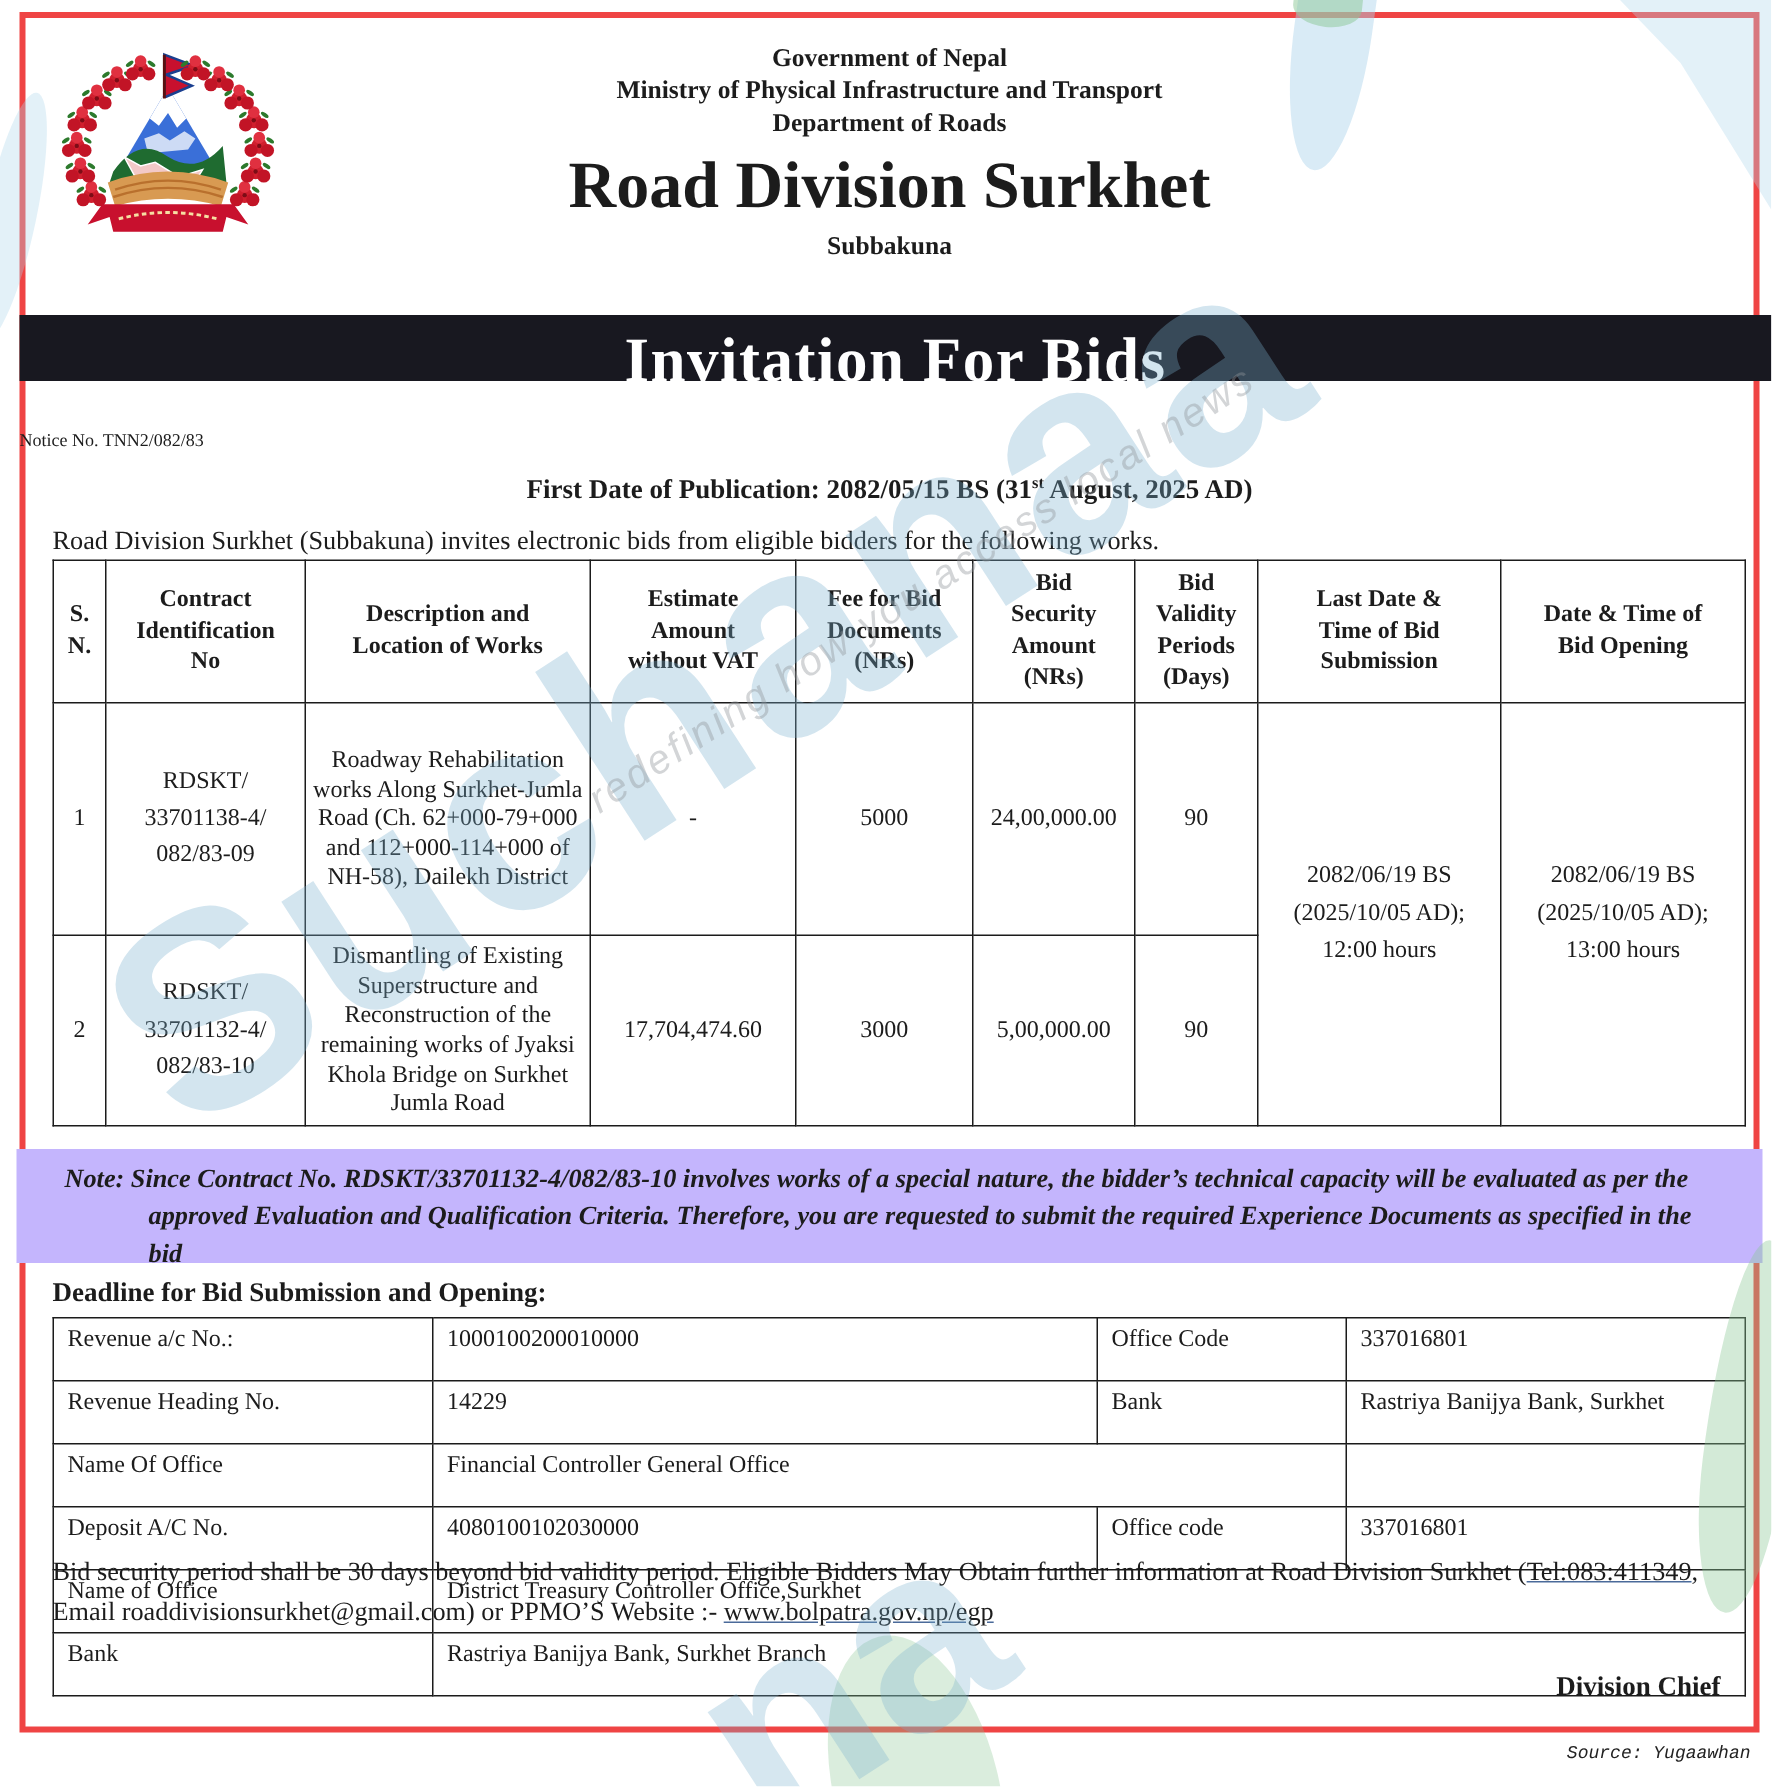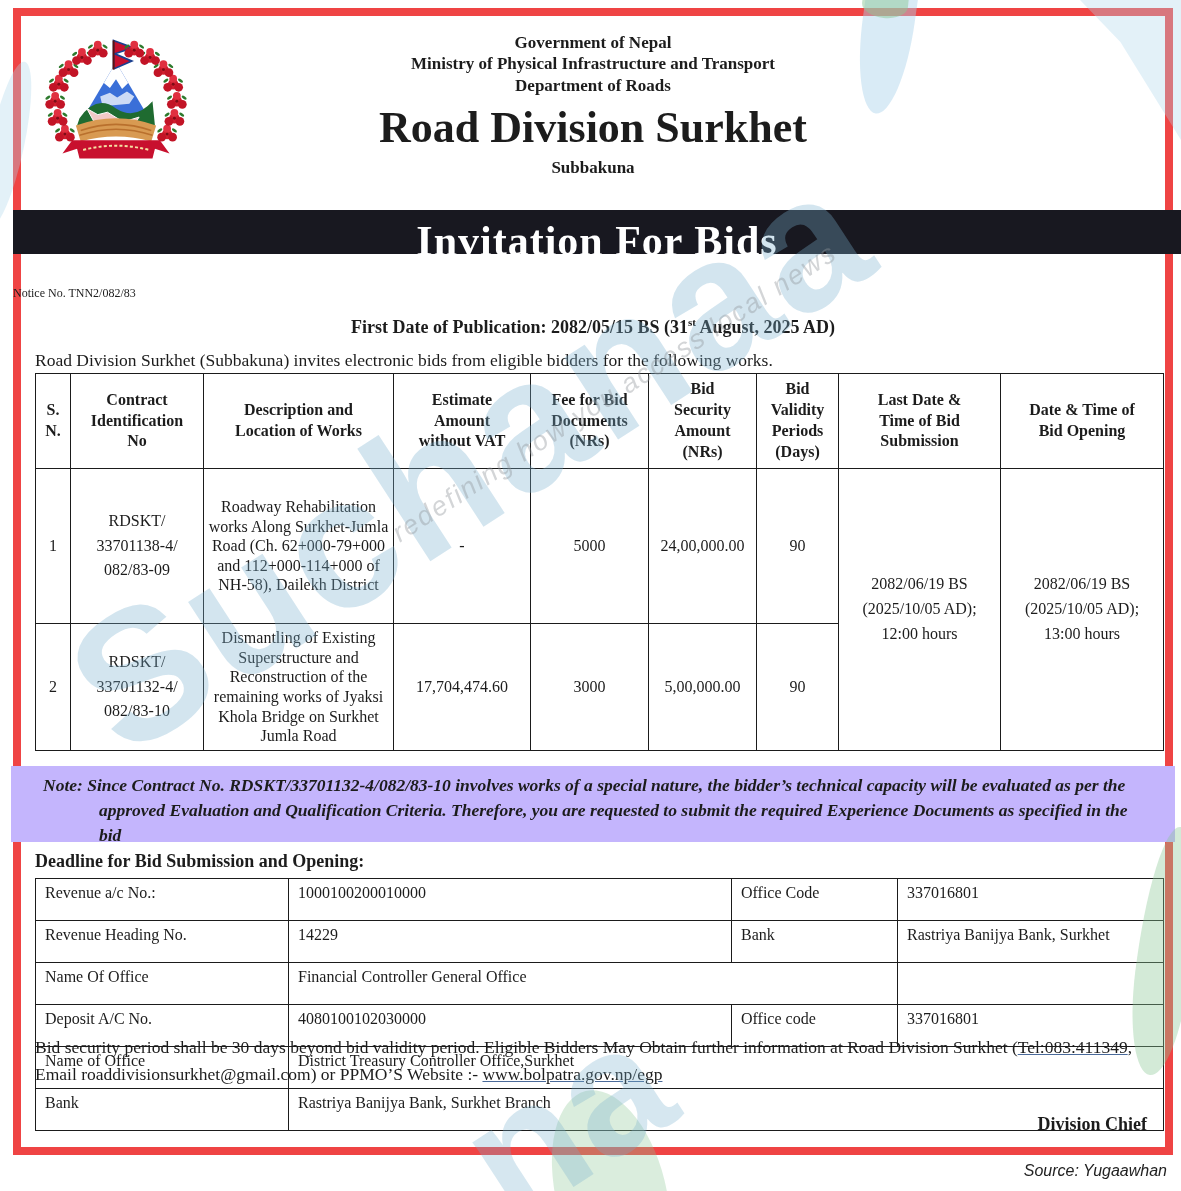--- a/index.html
+++ b/index.html
@@ -1,20 +1,20 @@
 <!DOCTYPE html>
 <html><head>
 <meta charset="utf-8">
 <style>
   html,body{margin:0;padding:0;background:#ffffff;}
   .page{position:relative;width:1181px;height:1191px;background:#ffffff;overflow:hidden;
         font-family:"Liberation Serif","DejaVu Serif",serif;color:#1c1c1c;}
   
   .frame{position:absolute;left:13px;top:8px;width:1160px;height:1147px;
-         border:8px solid #ef4444;box-sizing:border-box;}
+         border:4px solid #ef4444;box-sizing:border-box;}
   
   .emblem{position:absolute;left:22px;top:22px;width:146px;height:146px;}
   .hdr-text{position:absolute;left:0;right:0;top:16px;text-align:center;line-height:1.25;}
   .hdr-s{font-size:17px;font-weight:bold;}
   .hdr-office{font-size:26px;font-weight:bold;margin-top:8px;}
   .hdr-division{font-size:44px;font-weight:bold;margin-top:4px;}
   .hdr-sub{font-size:17px;font-weight:bold;margin-top:2px;}
   
   .banner{position:absolute;left:13px;top:210px;width:1168px;height:44px;background:#181820;
           color:#ffffff;text-align:center;line-height:62px;font-size:42px;font-weight:bold;letter-spacing:1px;}
@@ -38,22 +38,22 @@
   
   .deadline{position:absolute;left:22px;top:843px;font-size:18px;font-weight:bold;}
   
   .pay{position:absolute;left:22px;top:870px;width:1128px;table-layout:fixed;}
   .pay td{border:1.6px solid #1b1b1b;font-size:16px;text-align:left;vertical-align:middle;
           padding:3px 6px 16px 9px;height:22px;overflow:hidden;}
   
   .footer-par{position:absolute;left:22px;right:20px;top:1026px;font-size:17.5px;line-height:1.55;}
   .doc-link{text-decoration:underline;color:#1c1c1c;text-decoration-color:#4a6a9a;}
   .signatory{position:absolute;right:26px;top:1106px;font-size:18px;font-weight:bold;}
-  .source{position:absolute;right:14px;top:1162px;font-size:16px;font-style:italic;
-          font-family:Liberation Sans, sans-serif;color:#222;}
+  .source{position:absolute;right:14px;top:1162px;font-size:12px;font-style:italic;
+          font-family:Liberation Mono, monospace;color:#222;}
   
   .wm{position:absolute;pointer-events:none;z-index:6;
       font-family:"Liberation Sans","DejaVu Sans",sans-serif;}
   .wm-brand{left:90px;top:600px;font-size:185px;font-weight:bold;letter-spacing:4px;
             color:rgba(120,175,205,0.33);transform:rotate(-33deg);transform-origin:left center;white-space:nowrap;}
   .wm-brand2{left:480px;top:1075px;font-size:175px;font-weight:bold;
              color:rgba(120,175,205,0.30);transform:rotate(-33deg);transform-origin:left center;white-space:nowrap;}
   .wm-tagline{left:395px;top:520px;font-size:27px;font-style:italic;letter-spacing:2px;
               color:rgba(145,150,155,0.40);transform:rotate(-33deg);transform-origin:left center;white-space:nowrap;}
   .wm-shape{position:absolute;pointer-events:none;z-index:5;}

